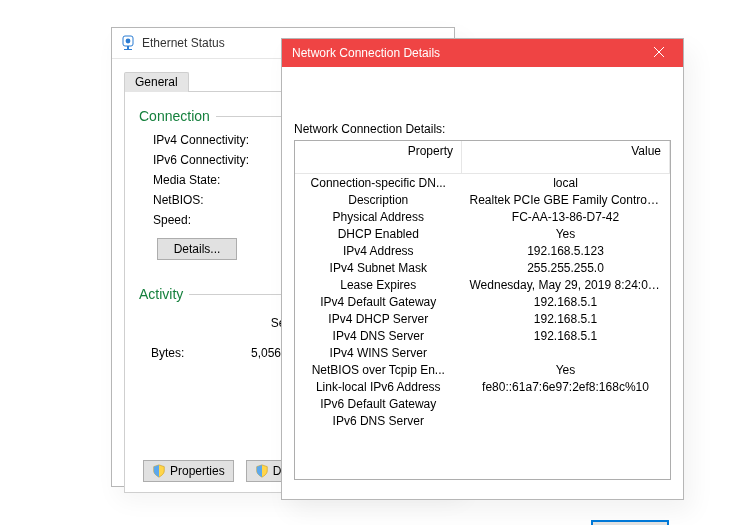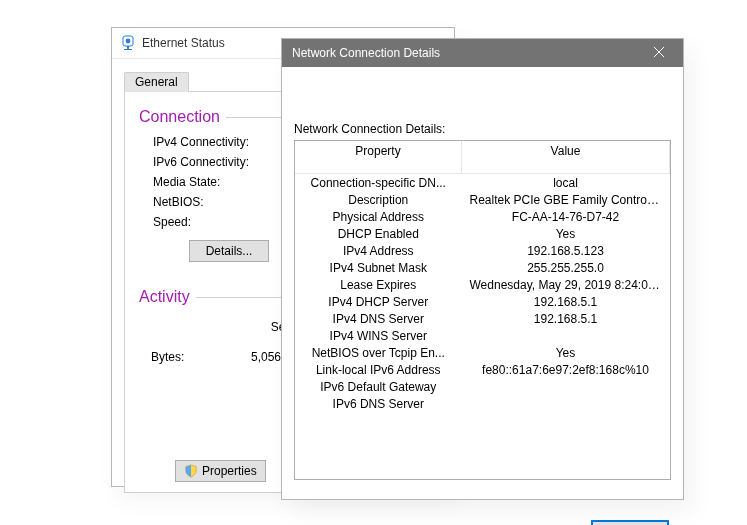--- a/index.html
+++ b/index.html
@@ -62,23 +62,23 @@
     padding: 10px 12px;
     position: relative;
   }
   fieldset.groupline {
     border: none;
     border-top: 1px solid #cfcfcf;
     margin: 6px 0 2px 0;
     padding: 6px 0 0 0;
   }
   fieldset.groupline legend {
-    font-size: 16px;
+    font-size: 14px;
     padding-right: 6px;
-    color: #a21caf;
+    color: #15803d;
   }
   .field-row {
     display: flex;
     padding: 3px 0 3px 16px;
     font-size: 12px;
     color: #000;
   }
   .field-row .label { flex: 0 0 150px; }
   .details-btn-row {
     padding: 8px 0 4px 20px;
@@ -94,21 +94,20 @@
   }
   .bytes-row .label { flex: 0 0 100px; }
   button.win-btn {
     font: inherit;
     font-size: 12px;
     background: #e1e1e1;
     border: 1px solid #adadad;
     padding: 3px 14px;
     min-width: 80px;
     cursor: pointer;
-    margin-left: 32px;
   }
   .bottom-btns {
     display: flex;
     gap: 12px;
     padding-left: 6px;
     position: absolute;
     bottom: 10px;
     left: 12px;
   }
   .bottom-btns button { min-width: 0; padding: 3px 8px; display: inline-flex; align-items: center; gap: 4px; }
@@ -117,21 +116,21 @@
   }
   
   .win-details {
     left: 281px;
     top: 38px;
     width: 401px;
     height: 460px;
     z-index: 10;
   }
   .details-titlebar {
-    background: #737373;
+    background: #ef4444;
     color: #fff;
     height: 28px;
     display: flex;
     align-items: center;
     justify-content: space-between;
     padding: 0 4px 0 10px;
     font-size: 12px;
   }
   .close-btn {
     width: 40px;
@@ -157,21 +156,21 @@
     height: 338px;
     overflow: hidden;
   }
   table.details-table {
     width: 100%;
     border-collapse: collapse;
     font-size: 12px;
     table-layout: fixed;
   }
   table.details-table th {
-    text-align: center;
+    text-align: right;
     font-weight: normal;
     background: #fff;
     padding: 3px 8px 15px 8px;
     border-bottom: 1px solid #e6e6e6;
     border-right: 1px solid #e6e6e6;
   }
   table.details-table th:first-child { width: 150px; }
   table.details-table td {
     padding: 1.5px 8px;
     white-space: nowrap;
@@ -302,37 +301,41 @@
             <tr>
               <td>Connection-specific DN...</td>
               <td>local</td>
             </tr>
             <tr>
               <td>Description</td>
               <td>Realtek PCIe GBE Family Controller</td>
             </tr>
             <tr>
               <td>Physical Address</td>
-              <td>FC-AA-14-76-D7-42</td>
+              <td>FC-AA-13-86-D7-42</td>
             </tr>
             <tr>
               <td>DHCP Enabled</td>
               <td>Yes</td>
             </tr>
             <tr>
               <td>IPv4 Address</td>
               <td>192.168.5.123</td>
             </tr>
             <tr>
               <td>IPv4 Subnet Mask</td>
               <td>255.255.255.0</td>
             </tr>
             <tr>
               <td>Lease Expires</td>
               <td>Wednesday, May 29, 2019 8:24:08 AM</td>
+            </tr>
+            <tr>
+              <td>IPv4 Default Gateway</td>
+              <td>192.168.5.1</td>
             </tr>
             <tr>
               <td>IPv4 DHCP Server</td>
               <td>192.168.5.1</td>
             </tr>
             <tr>
               <td>IPv4 DNS Server</td>
               <td>192.168.5.1</td>
             </tr>
             <tr>

